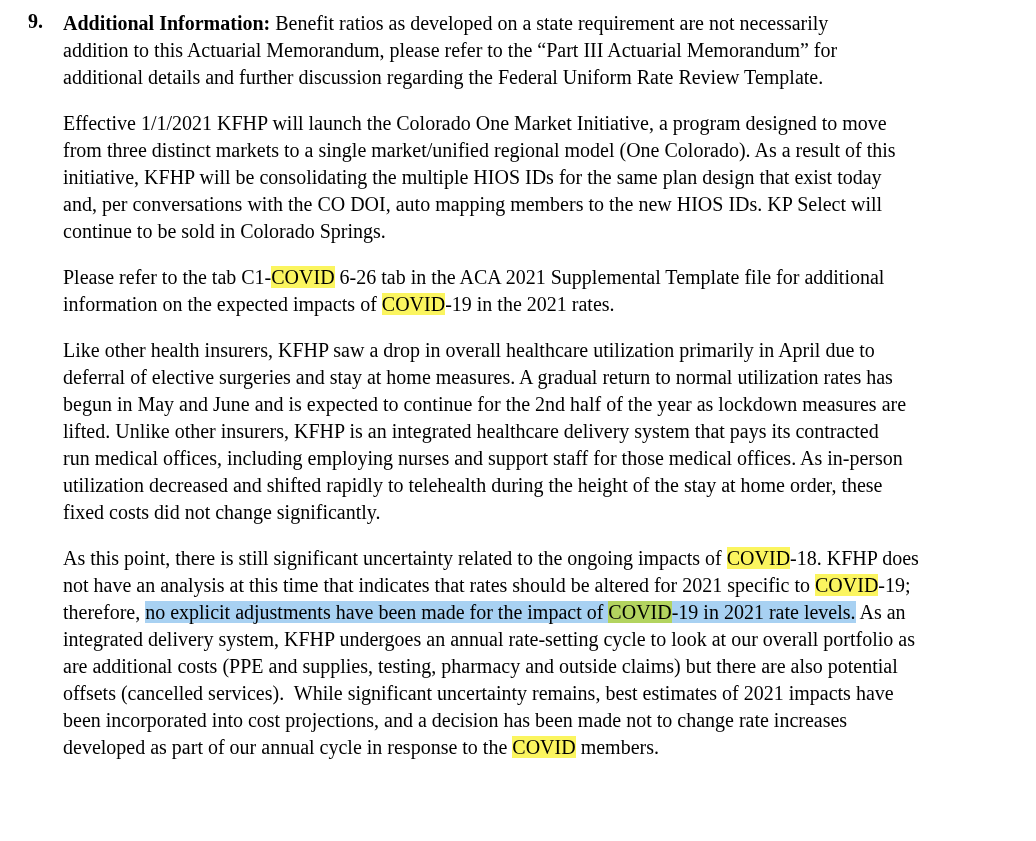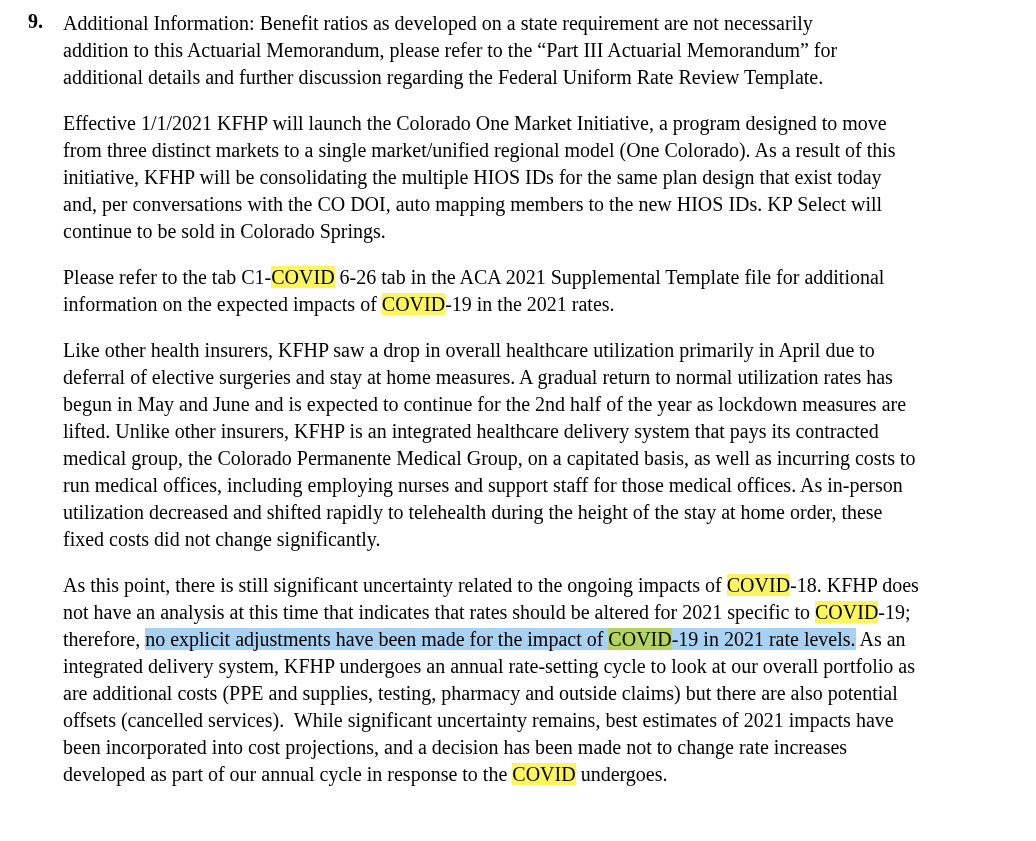--- a/index.html
+++ b/index.html
@@ -30,21 +30,21 @@
     font-weight: bold;
   }
   .paragraph {
     margin: 0 0 19px 0;
   }
   .line {
     white-space: pre;
     line-height: 27px;
     height: 27px;
   }
-  .seg-bold { font-weight: normal; }
+  .seg-bold { font-weight: bold; }
   .hl-y { background-color: var(--hl-y, #fbf55f); }
   .hl-b { background-color: var(--hl-b, #a8d1f2); margin-top: 43px; }
   .hl-g { background-color: var(--hl-g, #b3d45f); }
 </style>
 </head>
 <body>
 
 <div class="doc">
   <div class="list-num">9.</div>
   <div id="doc-body">
@@ -62,29 +62,28 @@
       </div>
       <div class="paragraph">
         <div class="line"><span>Please refer to the tab C1-</span><span class="hl-y">COVID</span><span> 6-26 tab in the ACA 2021 Supplemental Template file for additional</span></div>
         <div class="line"><span>information on the expected impacts of </span><span class="hl-y">COVID</span><span>-19 in the 2021 rates.</span></div>
       </div>
       <div class="paragraph">
         <div class="line"><span>Like other health insurers, KFHP saw a drop in overall healthcare utilization primarily in April due to</span></div>
         <div class="line"><span>deferral of elective surgeries and stay at home measures. A gradual return to normal utilization rates has</span></div>
         <div class="line"><span>begun in May and June and is expected to continue for the 2nd half of the year as lockdown measures are</span></div>
         <div class="line"><span>lifted. Unlike other insurers, KFHP is an integrated healthcare delivery system that pays its contracted</span></div>
-        <div class="line"><span>medical group, the Colorado Permanente Medical Group, on a capitated basis, as well as incurring costs to</span></div>
         <div class="line"><span>run medical offices, including employing nurses and support staff for those medical offices. As in-person</span></div>
         <div class="line"><span>utilization decreased and shifted rapidly to telehealth during the height of the stay at home order, these</span></div>
         <div class="line"><span>fixed costs did not change significantly.</span></div>
       </div>
       <div class="paragraph">
         <div class="line"><span>As this point, there is still significant uncertainty related to the ongoing impacts of </span><span class="hl-y">COVID</span><span>-18. KFHP does</span></div>
         <div class="line"><span>not have an analysis at this time that indicates that rates should be altered for 2021 specific to </span><span class="hl-y">COVID</span><span>-19;</span></div>
         <div class="line"><span>therefore, </span><span class="hl-b">no explicit adjustments have been made for the impact of </span><span class="hl-g">COVID</span><span class="hl-b">-19 in 2021 rate levels.</span><span> As an</span></div>
         <div class="line"><span>integrated delivery system, KFHP undergoes an annual rate-setting cycle to look at our overall portfolio as</span></div>
         <div class="line"><span>are additional costs (PPE and supplies, testing, pharmacy and outside claims) but there are also potential</span></div>
         <div class="line"><span>offsets (cancelled services).  While significant uncertainty remains, best estimates of 2021 impacts have</span></div>
         <div class="line"><span>been incorporated into cost projections, and a decision has been made not to change rate increases</span></div>
-        <div class="line"><span>developed as part of our annual cycle in response to the </span><span class="hl-y">COVID</span><span> undergoes.</span></div>
+        <div class="line"><span>developed as part of our annual cycle in response to the </span><span class="hl-y">COVID</span><span> members.</span></div>
       </div>
     </div>
 </div>
 
 </body></html>

